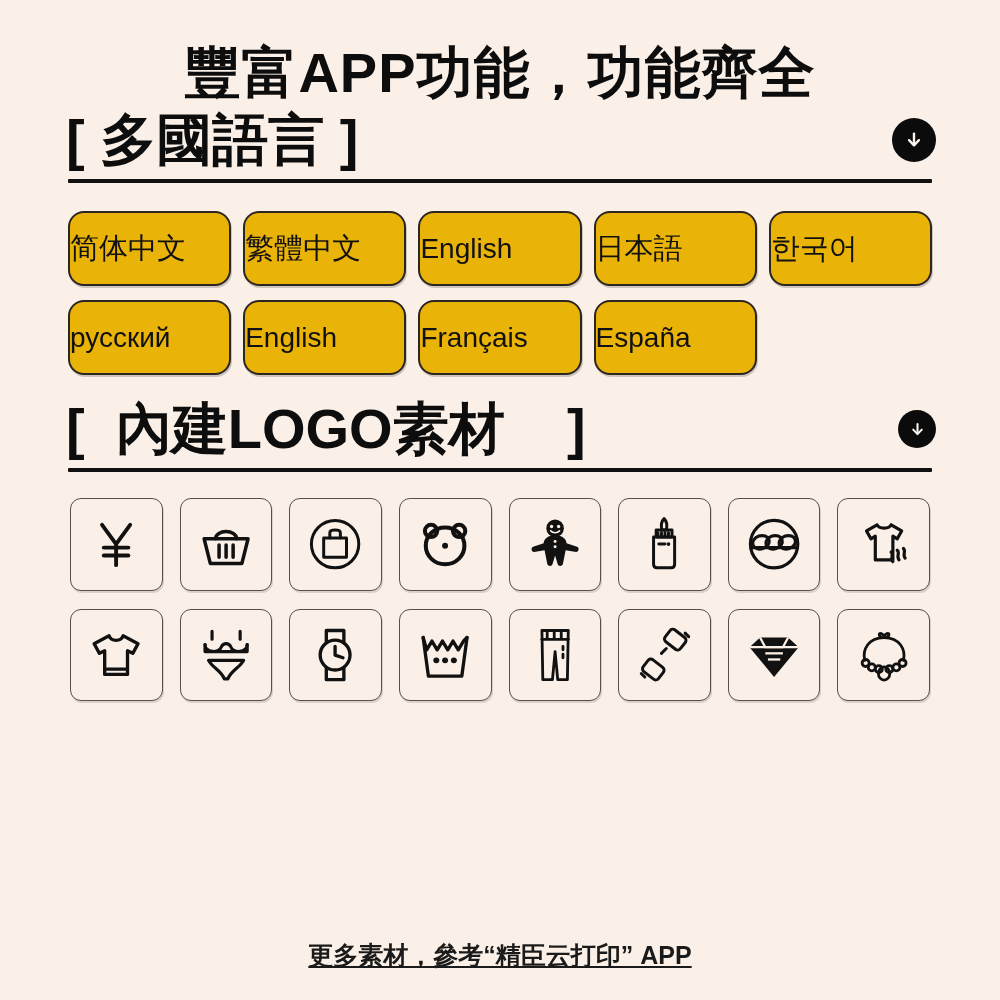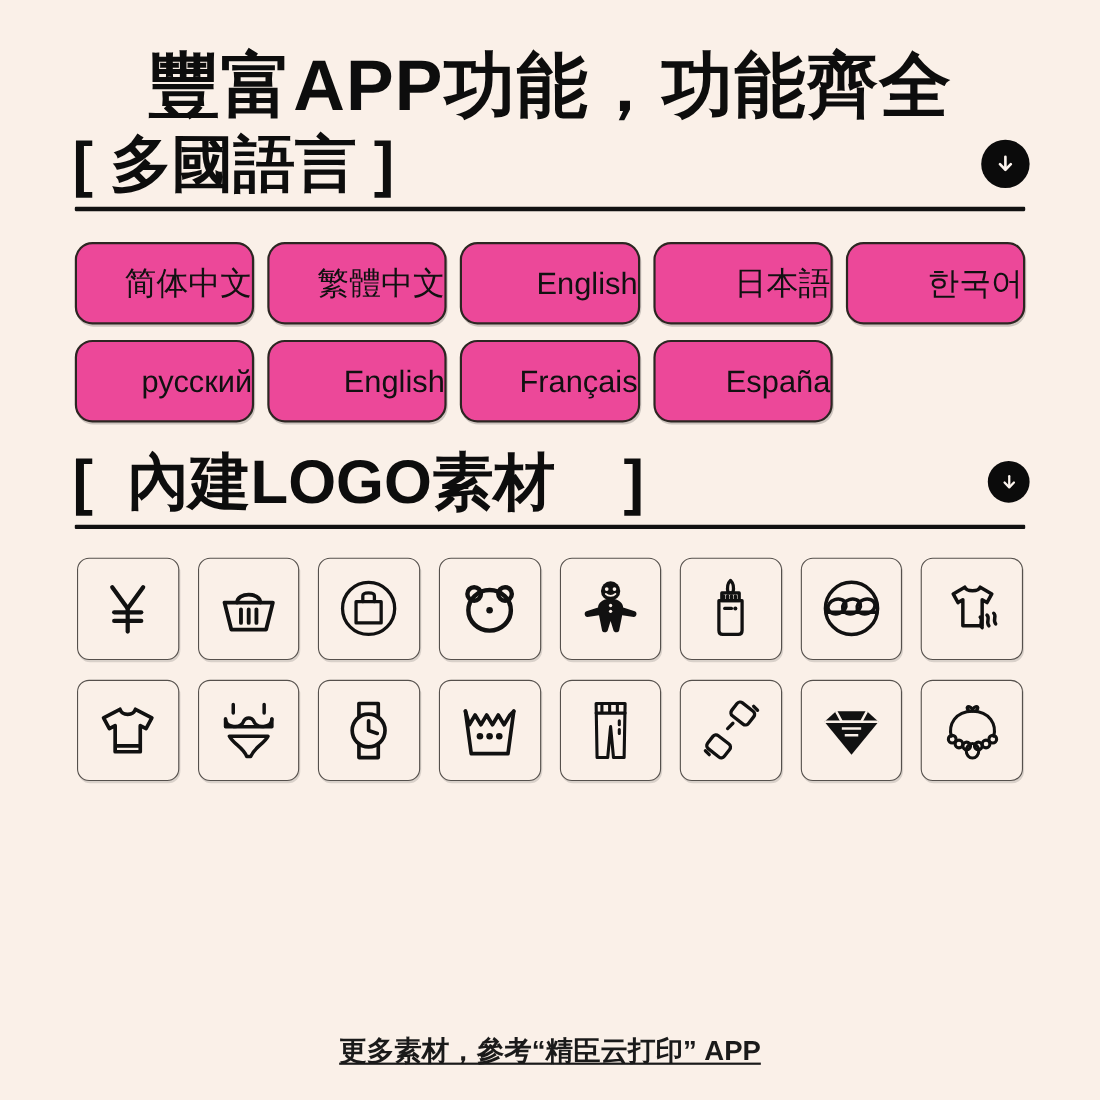--- a/index.html
+++ b/index.html
@@ -13,21 +13,21 @@
   body {
     background: #faf0e8;
     font-family: "Liberation Sans", "DejaVu Sans", sans-serif;
     color: #111;
     position: relative;
   }
 
   
   .page-title {
     text-align: center;
-    font-size: 65px;
+    font-size: 56px;
     font-weight: 700;
     letter-spacing: 1px;
     line-height: 1;
     padding-top: 45px;
     color: #0d0d0d;
     white-space: nowrap;
   }
 
   
   .section {
@@ -73,24 +73,24 @@
   .lang-grid {
     display: grid;
     grid-template-columns: repeat(5, 1fr);
     gap: 14px 12px;
     padding: 28px 28px 0 28px;
   }
   .lang-chip {
     height: 75px;
     border: 2px solid #2c2622;
     border-radius: 16px;
-    background: #ec4899;
+    background: #eab308;
     display: flex;
     align-items: center;
-    justify-content: flex-end;
+    justify-content: flex-start;
     font-size: 28px;
     font-weight: 400;
     color: #111;
     white-space: nowrap;
     overflow: hidden;
     box-shadow: 1px 2px 0 rgba(0,0,0,0.18);
   }
   .lang-chip.cjk { font-size: 29px; }
 
   

